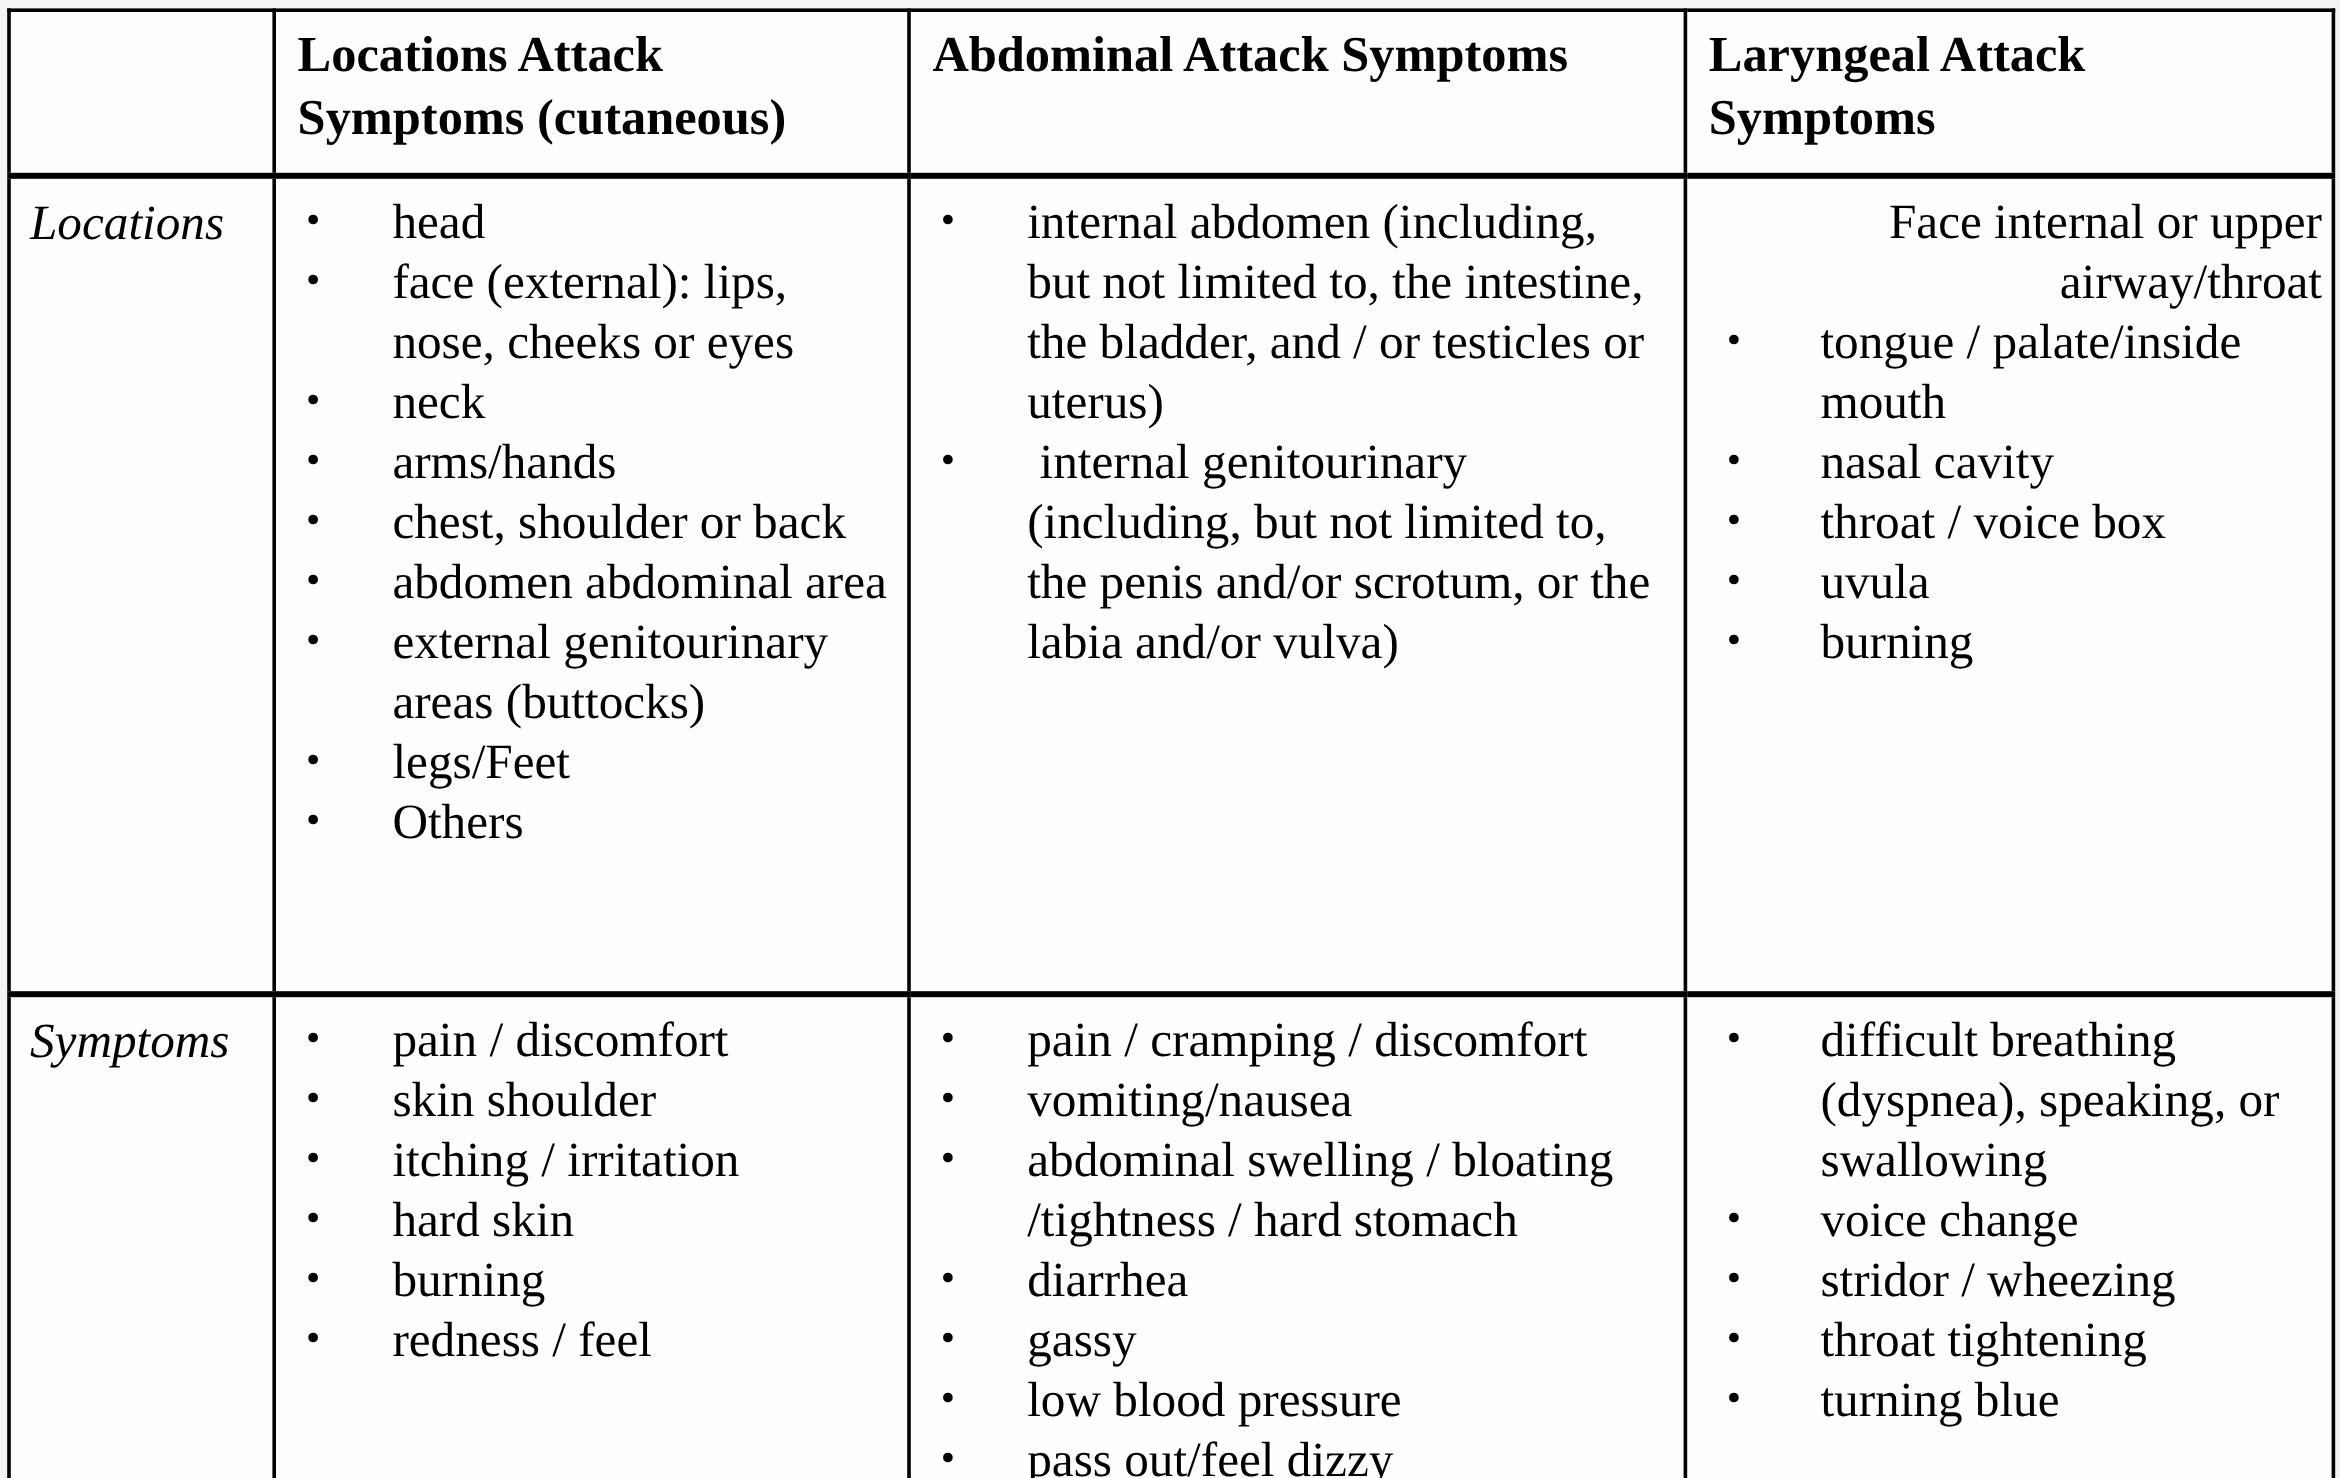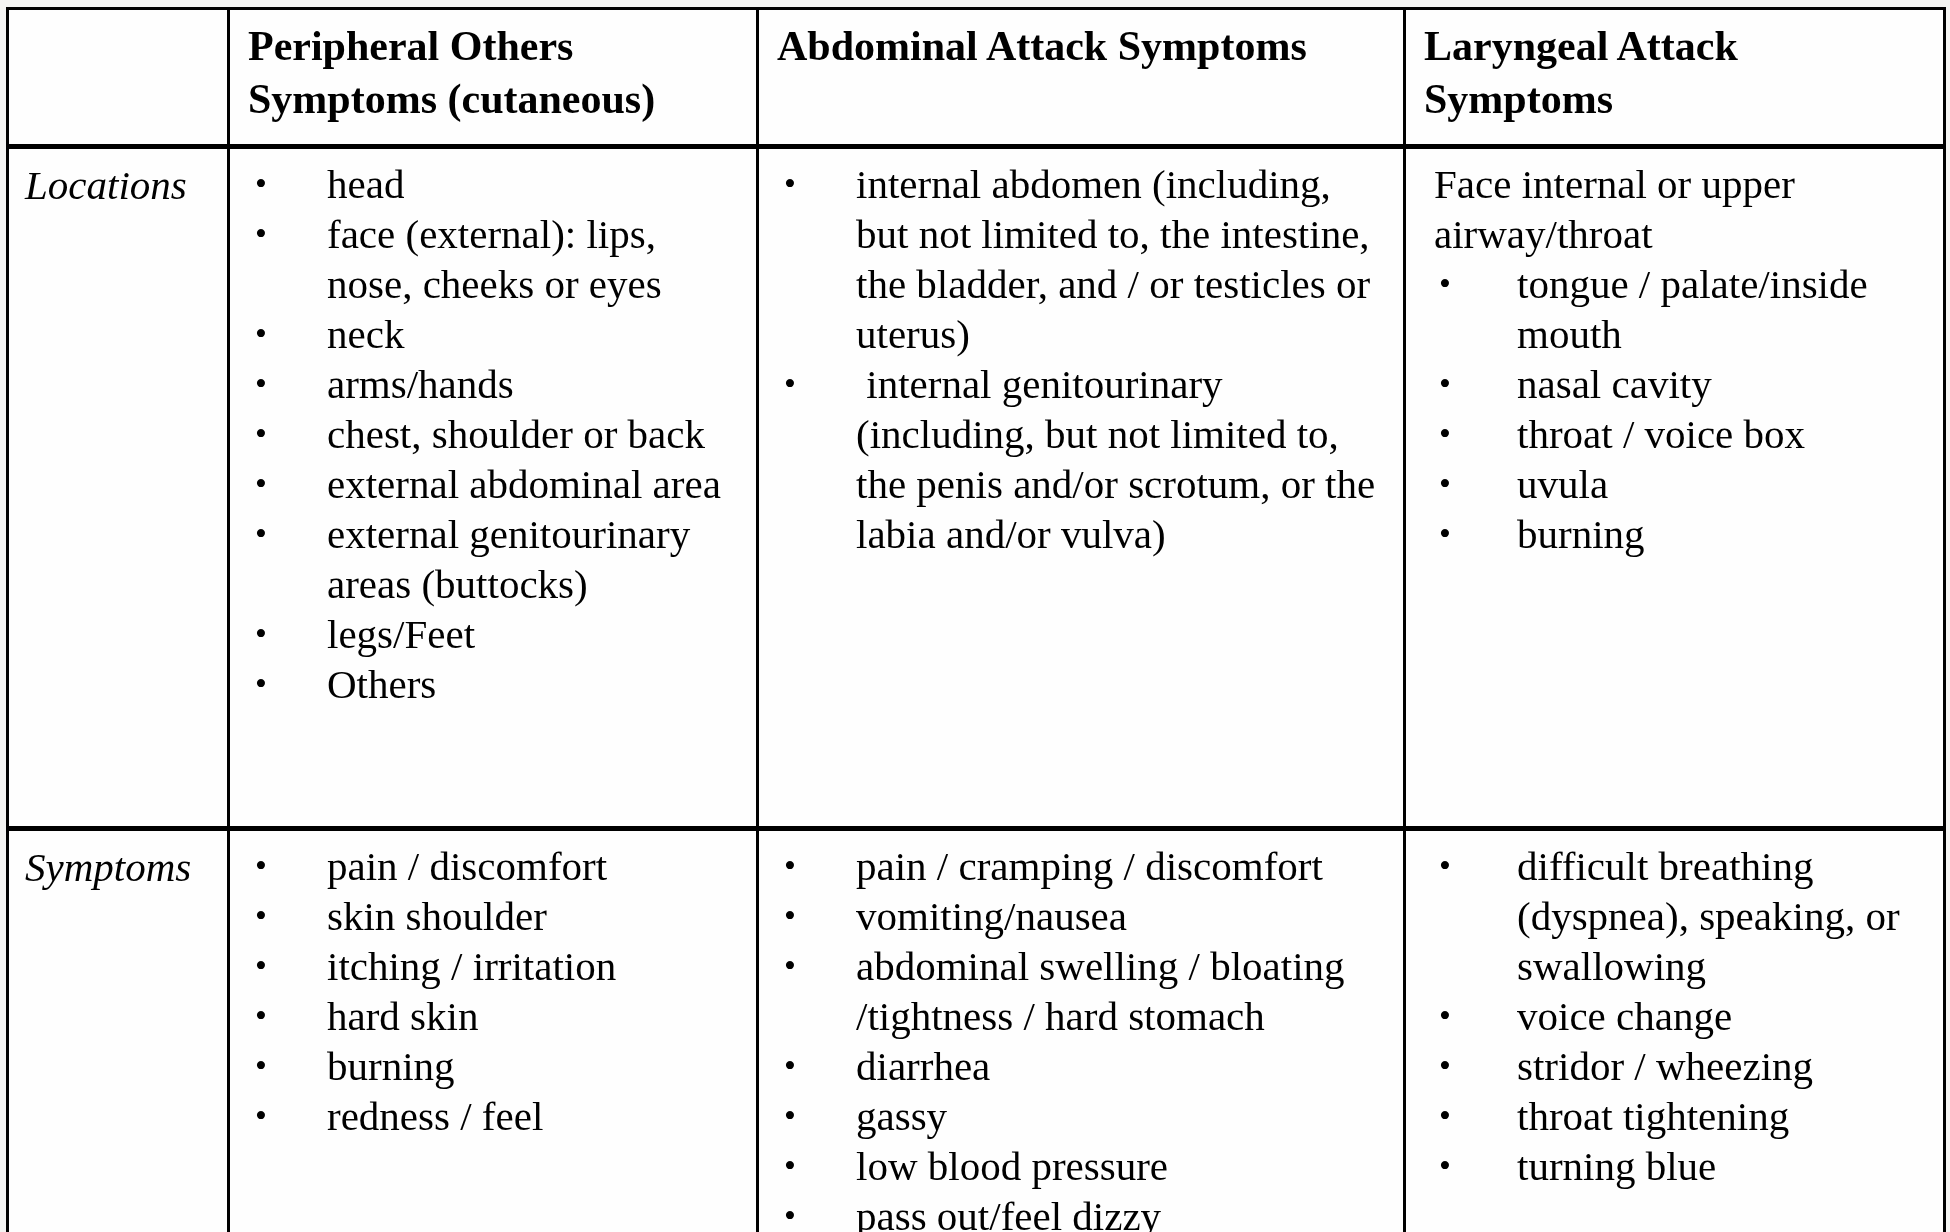--- a/index.html
+++ b/index.html
@@ -52,21 +52,21 @@
     padding-left: 16px;
     font-style: italic;
   }
   td.cell {
     font-size: 41px;
     line-height: 50px;
     padding-top: 10px;
   }
   td.c4 { padding-left: 28px; }
 
-  .intro { white-space: pre-wrap; }
+  .intro { white-space: pre-wrap; text-align: right; }
 
   .li { display: flex; align-items: flex-start; }
   .li .b {
     flex: 0 0 72px;
     padding-left: 5px;
     font-size: 34px;
     line-height: 50px;
   }
   td.c4 .li .b { flex-basis: 78px; }
   .li .t {
@@ -81,21 +81,21 @@
 <table class="doc-table">
   <colgroup>
     <col style="width:221px">
     <col style="width:529px">
     <col style="width:647px">
     <col style="width:540px">
   </colgroup>
   <tbody>
     <tr class="hrow">
       <td class="corner"></td>
-      <td class="hdr">Peripheral Others Symptoms (cutaneous)</td>
+      <td class="hdr">Locations Attack Symptoms (cutaneous)</td>
       <td class="hdr">Abdominal Attack Symptoms</td>
       <td class="hdr">Laryngeal Attack Symptoms</td>
     </tr>
 
     <tr class="r-loc">
       <td class="lbl">Locations</td>
       <td class="cell c2">
         <div class="intro"></div>
         <div class="list">
             <div class="li">
@@ -113,21 +113,21 @@
             <div class="li">
               <span class="b">•</span>
               <span class="t">arms/hands</span>
             </div>
             <div class="li">
               <span class="b">•</span>
               <span class="t">chest, shoulder or back</span>
             </div>
             <div class="li">
               <span class="b">•</span>
-              <span class="t">external abdominal area</span>
+              <span class="t">abdomen abdominal area</span>
             </div>
             <div class="li">
               <span class="b">•</span>
               <span class="t">external genitourinary areas (buttocks)</span>
             </div>
             <div class="li">
               <span class="b">•</span>
               <span class="t">legs/Feet</span>
             </div>
             <div class="li">

